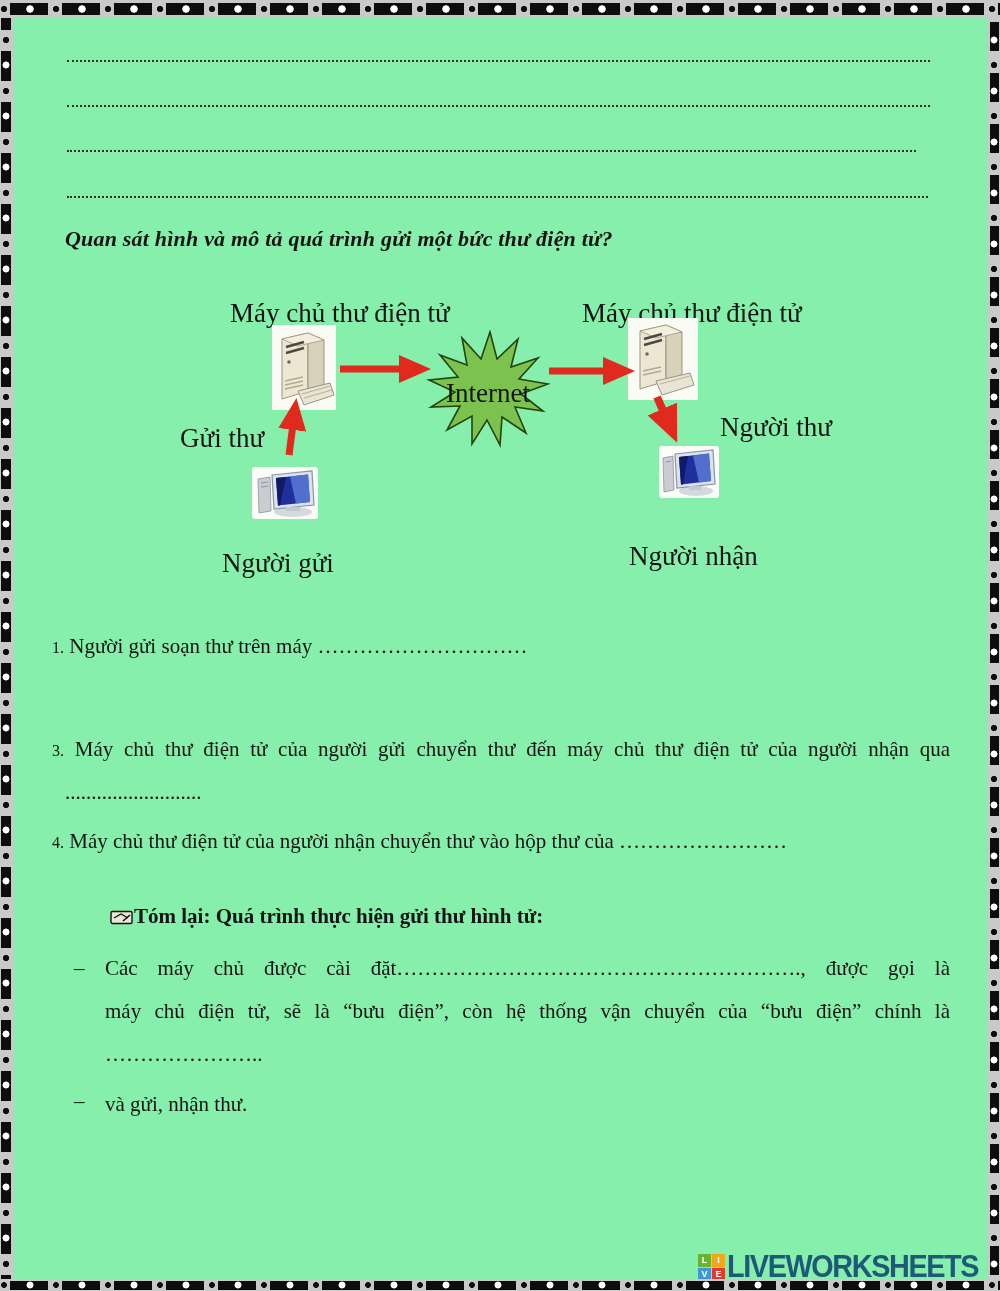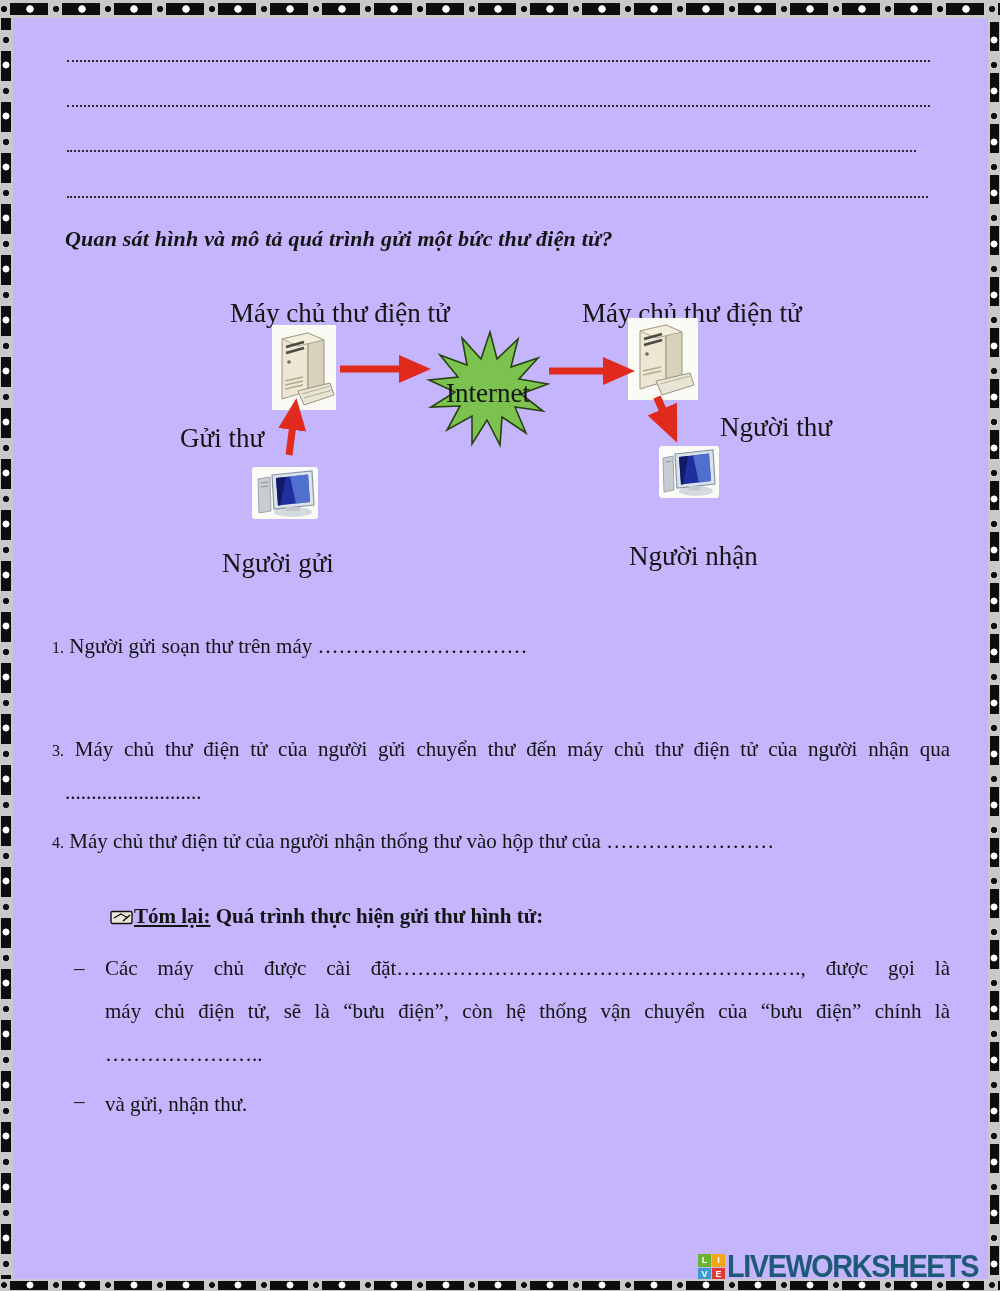--- a/index.html
+++ b/index.html
@@ -1,16 +1,16 @@
 <!DOCTYPE html>
 <html><head>
 <meta charset="utf-8">
 <style>
   html,body{margin:0;padding:0;}
-  .page{position:relative;width:1000px;height:1291px;background:#c4b5fd;overflow:hidden;
+  .page{position:relative;width:1000px;height:1291px;background:#86efac;overflow:hidden;
         font-family:"Liberation Serif","DejaVu Serif",serif;color:#141414;}
 
   
   .strip{position:absolute;background-color:#c9c9c9;}
   .strip-top{top:0;left:0;width:1000px;height:18px;
     background-image:
       radial-gradient(circle at 30px 9px,#ffffff 3.4px,rgba(255,255,255,0) 4px),
       radial-gradient(circle at 4px 9px,#0d0d0d 2.8px,rgba(0,0,0,0) 3.4px),
       linear-gradient(90deg,rgba(0,0,0,0) 10px,#0d0d0d 10px 48px,rgba(0,0,0,0) 48px);
     background-size:52px 18px,52px 18px,52px 12px;
@@ -44,21 +44,21 @@
   
   .t{position:absolute;white-space:nowrap;}
   .body-line{font-size:21px;line-height:1.2;}
   .num{font-size:16px;}
   .just{white-space:normal;text-align:justify;text-align-last:justify;}
   .dotline{position:absolute;height:0;border-bottom:2.6px dotted #2b2b2b;}
   .dash{position:absolute;font-size:21px;}
 
   .heading{font-size:22px;font-weight:bold;font-style:italic;letter-spacing:.2px;}
   .sum-head{font-size:21px;font-weight:bold;}
-  .sum-head .lbl{text-decoration:underline;padding-left:48px;}
+  .sum-head .lbl{padding-left:48px;}
   .dlabel{font-size:27px;}
 
   
   .diagram{position:absolute;left:0;top:285px;width:1000px;height:315px;}
   .patch{position:absolute;}
   .arrows{position:absolute;left:0;top:0;width:1000px;height:315px;pointer-events:none;}
 
   
   .logo{position:absolute;top:1250px;left:698px;height:34px;display:flex;align-items:center;}
   .logo-squares{display:grid;grid-template-columns:13px 13px;grid-template-rows:13px 13px;gap:1px;margin-right:2px;}
@@ -171,21 +171,21 @@
 
 
   <div class="t body-line just" style="left:52px;top:737px;width:898px;">
     <span class="num">3.</span>
     <span>Máy chủ thư điện tử của người gửi chuyển thư đến máy chủ thư điện tử của người nhận qua</span>
   </div>
   <div class="t body-line" style="left:65px;top:780px;">..........................</div>
 
   <div class="t body-line" style="left:52px;top:829px;">
     <span class="num">4.</span>
-    <span>Máy chủ thư điện tử của người nhận thống thư vào hộp thư của ……………………</span>
+    <span>Máy chủ thư điện tử của người nhận chuyển thư vào hộp thư của ……………………</span>
   </div>
 
   <div class="t sum-head" style="left:62px;top:904px;">
     <span class="lbl"><svg width="24" height="16" viewBox="0 0 24 16" style="vertical-align:-2px;">
           <rect x="1" y="2.5" width="21" height="12" rx="1.5" fill="#e9e7d8" stroke="#111" stroke-width="1.4"></rect>
           <path d="M4,9 L11,5 L18,9" fill="none" stroke="#111" stroke-width="1.3"></path>
           <line x1="13" y1="12" x2="20" y2="6" stroke="#111" stroke-width="1.6"></line>
         </svg><b>Tóm lại:</b></span><b> Quá trình thực hiện gửi thư hình tử:</b>
   </div>
 

